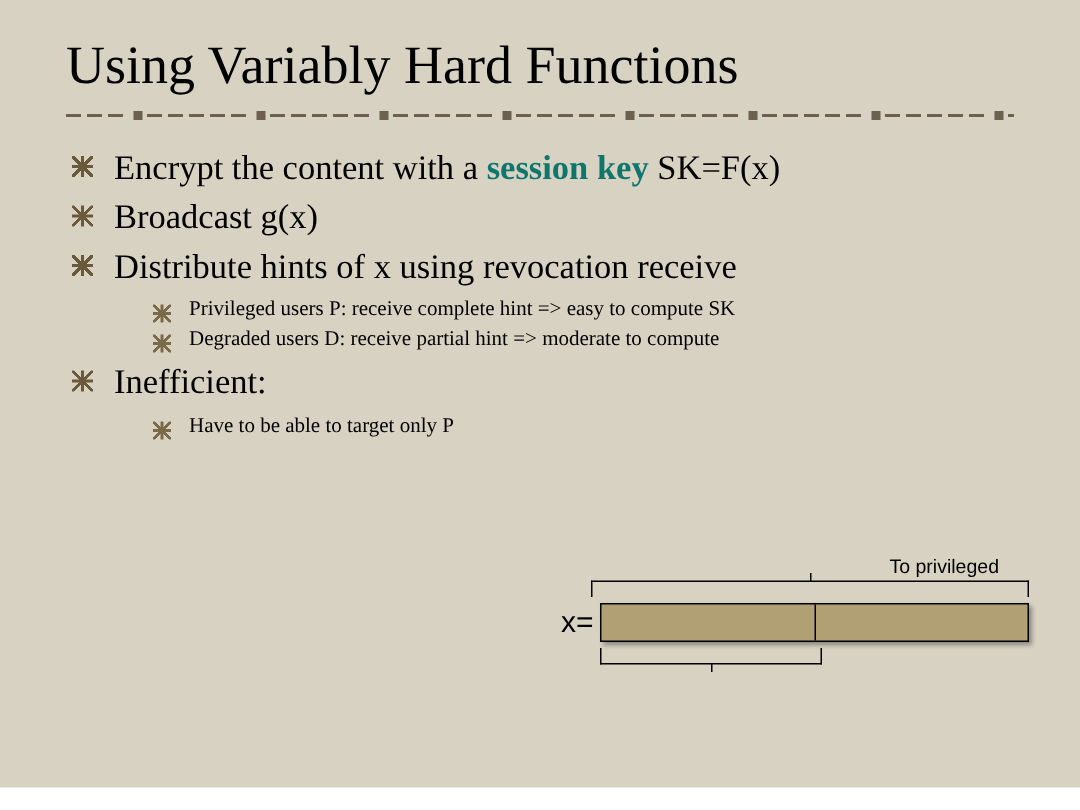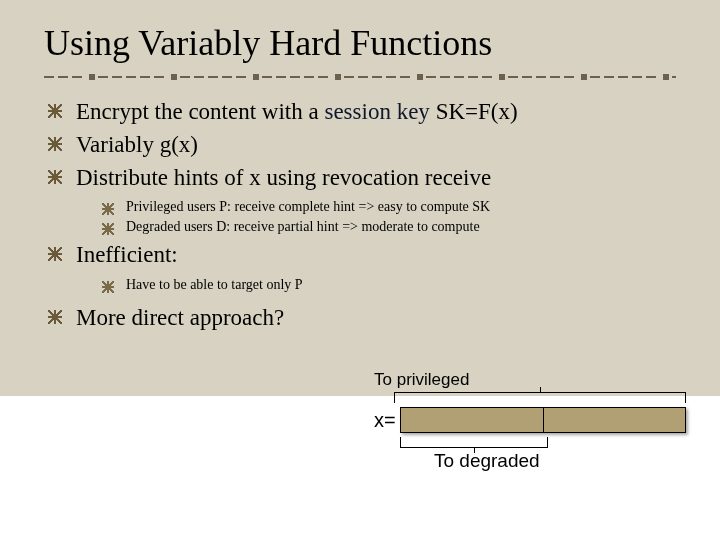--- a/index.html
+++ b/index.html
@@ -5,21 +5,21 @@
   html, body {
     margin: 0;
     padding: 0;
     width: 720px;
     height: 540px;
     overflow: hidden;
     font-family: Georgia, "Times New Roman", serif;
   }
   .slide {
     width: 720px;
-    height: 396px;
+    height: 525px;
     background: #d7d2c1;
     position: relative;
     box-sizing: border-box;
     padding: 22px 44px 20px 44px;
     color: #000;
   }
   .title {
     font-size: 36px;
     font-weight: 400;
     margin: 0 0 8px 0;
@@ -99,32 +99,33 @@
       linear-gradient(-45deg, transparent 44%, #7a6a48 44%, #7a6a48 56%, transparent 56%);
   }
   .row {
     display: flex;
     flex-direction: row;
     align-items: center;
   }
   .row .left {
     flex: 0 0 300px;
   }
-  .redword { color: #0f172a; }
+  .redword { color: #0f766e; font-weight: bold; }
 
   
   .diagram {
     position: absolute;
     right: 34px;
     top: 370px;
     width: 312px;
   }
   .toplabel {
     font-family: Arial, sans-serif;
-    font-size: 17px;
+    font-size: 13px;
+    text-align: right;
     padding-right: 20px;
     margin-bottom: 2px;
   }
   .bracket-top {
     height: 10px;
     border-top: 1px solid #000;
     border-left: 1px solid #000;
     border-right: 1px solid #000;
     margin: 0 0 4px 20px;
     position: relative;
@@ -227,47 +228,45 @@
       <span class="dash"></span>
       <span class="dash"></span>
       <span class="sq"></span>
     <span class="dash"></span>
   </div>
 
   <ul class="lvl1">
     <li>
       <span>Encrypt the content with a </span><span class="redword">session key</span><span> SK=F(x)</span>
     </li>
-    <li>Variably g(x)</li>
+    <li>Broadcast g(x)</li>
     <li>
       <span>Distribute hints of x using revocation receive</span>
       <ul class="lvl2">
         <li>Privileged users P: receive complete hint =&gt; easy to compute SK</li>
         <li>Degraded users D: receive partial hint =&gt; moderate to compute</li>
       </ul>
     </li>
     <li>
       <div class="row">
         <div class="left">
           <span>Inefficient:</span>
           <ul class="lvl2">
             <li style="max-width:220px;">Have to be able to target only P</li>
           </ul>
         </div>
       </div>
     </li>
-    <li>More direct approach?</li>
   </ul>
 
   <div class="diagram">
     <div class="toplabel">To privileged</div>
     <div class="bracket-top"></div>
     <div class="bar-row">
       <div class="xlab">x=</div>
       <div class="bar">
         <div class="split"></div>
       </div>
     </div>
     <div class="bracket-bot"></div>
-    <div class="botlabel">To degraded</div>
   </div>
 
 </div>
 
 </body></html>

